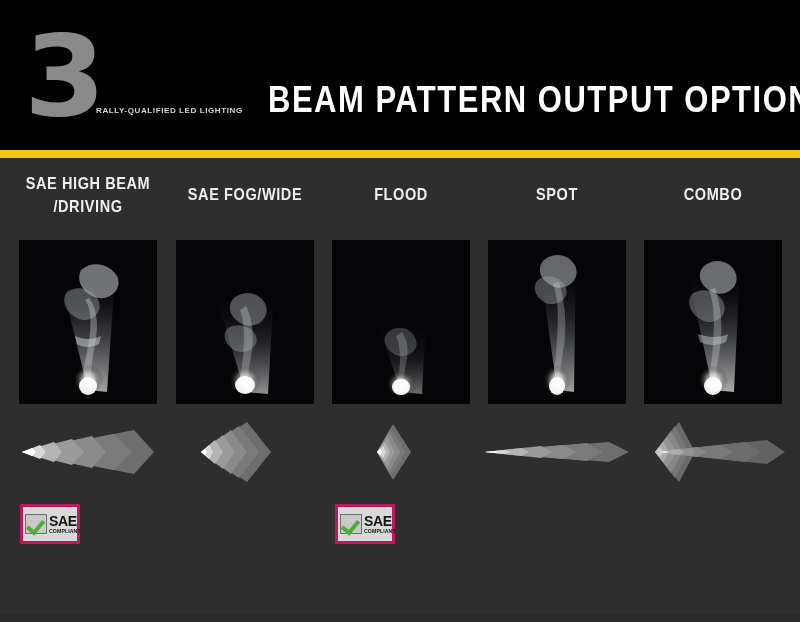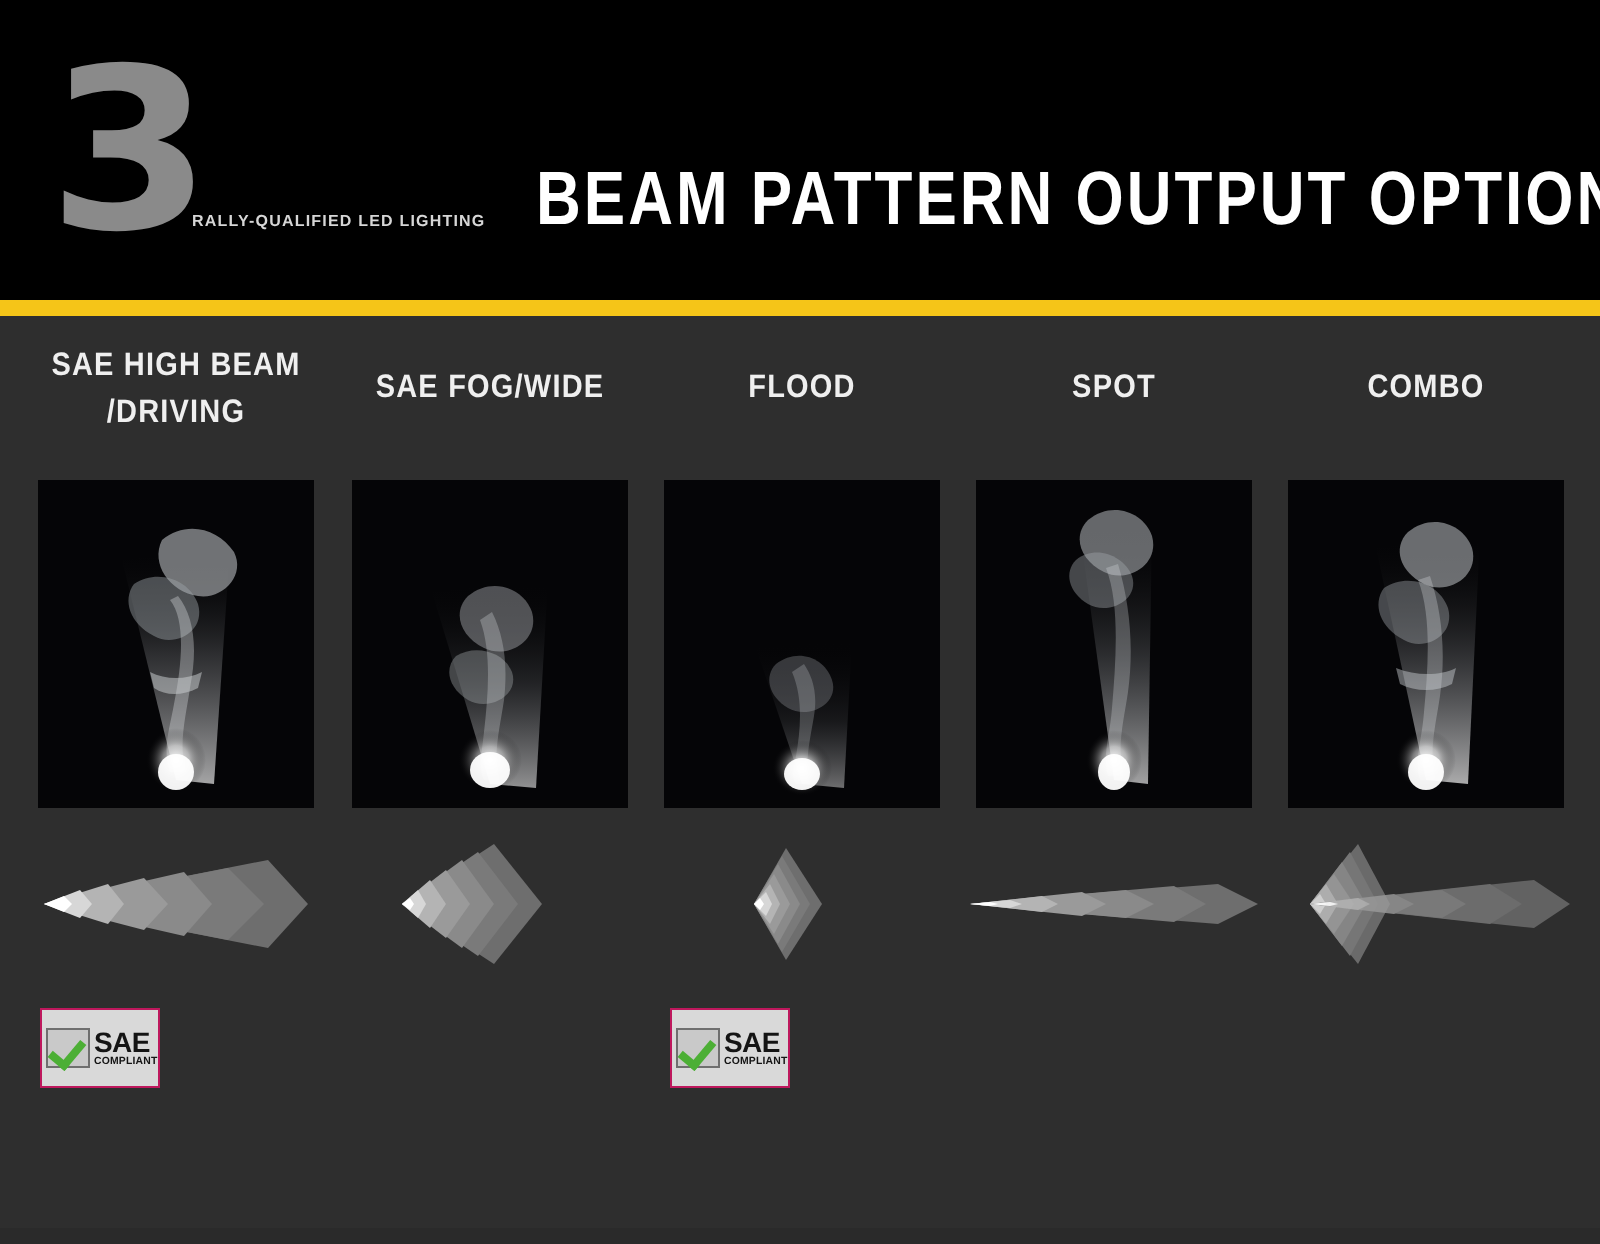--- a/index.html
+++ b/index.html
@@ -82,21 +82,21 @@
 
   
   .diagram{position:absolute;left:4px;top:280px;width:148px;height:64px;}
   .diagram svg{display:block;}
 
   
   .badge{
     position:absolute;left:10px;top:364px;
     width:60px;height:40px;
     background:#d9d9d9;
-    border:1px solid #be185d;
+    border:3px solid #be185d;
     box-sizing:border-box;
     display:flex;align-items:center;
   }
   .badge .chk{
     width:22px;height:20px;margin-left:2px;
     position:relative;flex:none;
     background:#c9c9c9;border:1px solid #6f6f6f;box-sizing:border-box;
   }
   .badge .chk:after{
     content:"";position:absolute;left:4px;top:2px;

